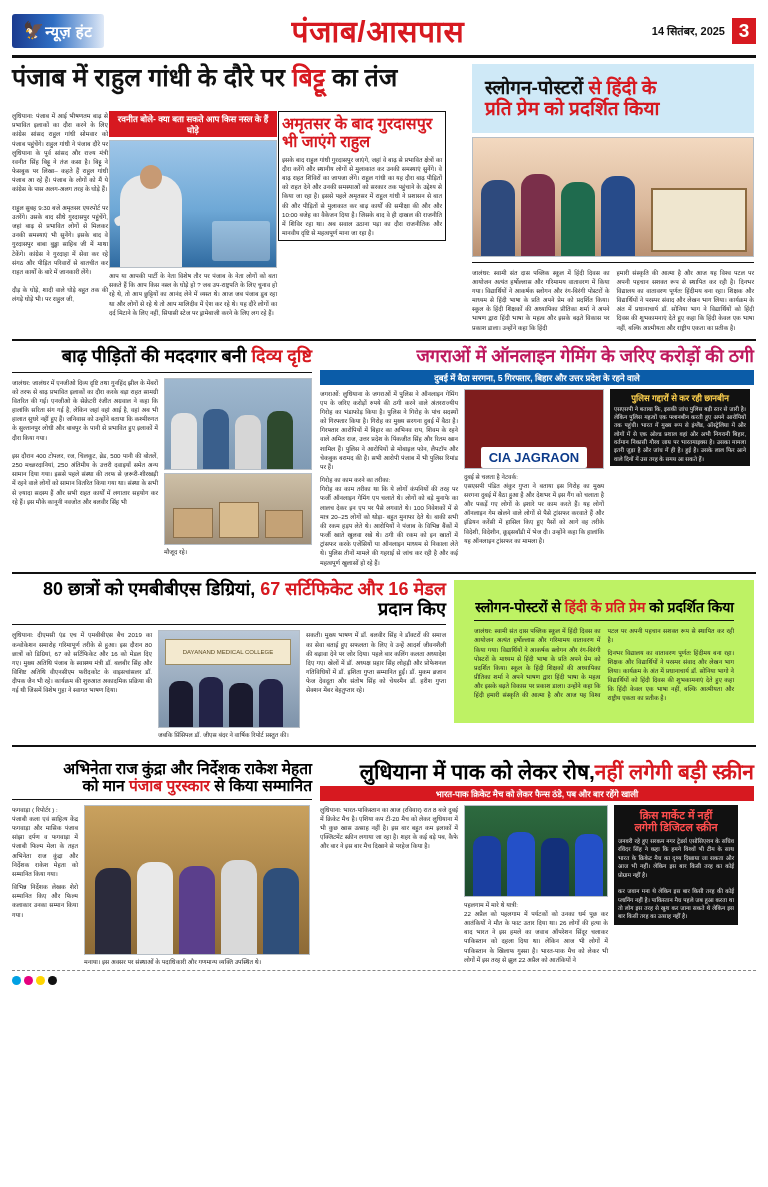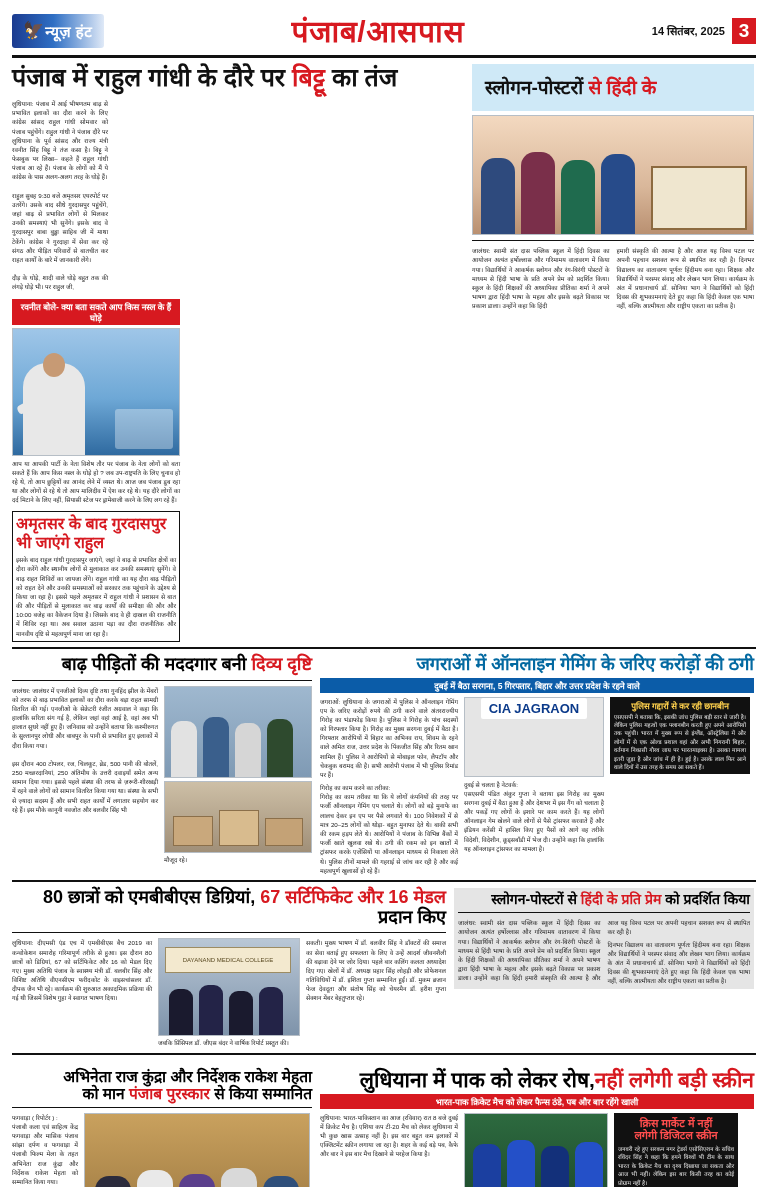--- a/index.html
+++ b/index.html
@@ -65,21 +65,21 @@
   .subhead-bar.blue { background: #0b5ca8; }
   
   .top-section { display: flex; gap: 8px; }
   .top-left { width: 452px; }
   .top-right { width: 282px; }
   .headline-main {
     font-size: 25px; line-height: 1.08; font-weight: bold; color: #111;
     margin-bottom: 4px;
   }
   .headline-main .red { color: #d71920; }
-  .topleft-grid { display: flex; gap: 7px; margin-top: 8px; flex-direction: column; }
+  .topleft-grid { display: flex; gap: 1px; margin-top: 20px; }
   .tl-c1 { width: 96px; }
   .tl-c2 { width: 168px; }
   .tl-c3 { width: 168px; }
   .box-news {
     border: 1px solid #111; padding: 3px;
   }
   .box-title {
     font-size: 16px; font-weight: bold; color: #d71920; 
     line-height: 1.15; margin-bottom: 3px;
   }
@@ -96,21 +96,21 @@
   .head-med .red { color: #d71920; }
   .darkbox {
     background: #111; color: #fff; padding: 3px 4px;
   }
   .darkbox .t { color: #ffd14d; font-weight: bold; font-size: 8.5px; text-align:center; }
   .darkbox .x { font-size: 5.8px; line-height: 1.45; text-align: justify; color: #f0f0f0; }
   
   .band3 { margin-top: 6px; display: flex; gap: 8px; }
   .b3-left { width: 434px; }
   .b3-right { width: 300px; }
-  .pinkbox { background: #e5e5e5; padding: 4px; }
+  .pinkbox { background: #bef264; padding: 20px; }
   
   .band4 { margin-top: 13px; display: flex; gap: 8px; }
   .b4-left { width: 300px; }
   .b4-right { width: 434px; }
   .blackbox { background: #111; color: #fff; padding: 4px; }
   .blackbox .t { color: #ff4d4d; font-weight: bold; font-size: 11px; text-align: center; line-height: 1.15;}
   .blackbox .x { font-size: 5.8px; line-height: 1.45; color: #eee; text-align: justify; }
   .footer-dots { display: flex; gap: 3px; margin-top: 5px; }
   .footer-dots i { width: 9px; height: 9px; border-radius: 50%; display: block; }
   .dashline {
@@ -171,20 +171,21 @@
         </div>
       </div>
     </div>
 
     <div class="top-right">
       <div class="tr-panel">
         <div class="tr-head">
           <span>स्लोगन-पोस्टरों</span>
           <span class="red">से</span>
           <span class="red">हिंदी के</span>
+          <div class="red">प्रति प्रेम को प्रदर्शित किया</div>
         </div>
       </div>
       <div class="photo" style="height:120px;margin-top:4px;background:linear-gradient(180deg,#f3d9c0 0%,#d9b79a 60%,#b99071 100%)">
         <div style="position:absolute;left:8px;bottom:0;width:34px;height:76px;background:#2e4a7d;border-radius:14px 14px 0 0"></div>
         <div style="position:absolute;left:48px;bottom:0;width:34px;height:82px;background:#7a2f4a;border-radius:14px 14px 0 0"></div>
         <div style="position:absolute;left:88px;bottom:0;width:34px;height:74px;background:#1f6b4e;border-radius:14px 14px 0 0"></div>
         <div style="position:absolute;left:128px;bottom:0;width:34px;height:80px;background:#274b8a;border-radius:14px 14px 0 0"></div>
         <div style="position:absolute;right:6px;bottom:4px;width:96px;height:64px;background:#efe6cf;border:2px solid #8c6a3f"></div>
       </div>
       <div class="rule"></div>
@@ -220,30 +221,30 @@
             <div style="position:absolute;left:8px;bottom:6px;width:40px;height:30px;background:#c9a87c;border:1px solid #8b6f4a"></div>
             <div style="position:absolute;left:54px;bottom:6px;width:40px;height:36px;background:#d8bb8e;border:1px solid #8b6f4a"></div>
             <div style="position:absolute;left:100px;bottom:6px;width:38px;height:28px;background:#c4a276;border:1px solid #8b6f4a"></div>
           </div>
           <div class="body-text" style="margin-top:2px">मौजूद रहे।</div>
         </div>
       </div>
     </div>
 
     <div class="b2-right">
-      <div class="head-med" style="color:#0369a1">जगराओं में ऑनलाइन गेमिंग के जरिए करोड़ों की ठगी</div>
+      <div class="head-med" style="color:#be185d">जगराओं में ऑनलाइन गेमिंग के जरिए करोड़ों की ठगी</div>
       <div class="subhead-bar blue" style="margin-top:3px">दुबई में बैठा सरगना, 5 गिरफ्तार, बिहार और उत्तर प्रदेश के रहने वाले</div>
       <div style="display:flex;gap:6px;margin-top:4px">
         <div style="width:138px">
           <div class="body-text">जगराओं: लुधियाना के जगराओं में पुलिस ने ऑनलाइन गेमिंग एप के जरिए करोड़ों रुपये की ठगी करने वाले अंतरराज्यीय गिरोह का भंडाफोड़ किया है। पुलिस ने गिरोह के पांच सदस्यों को गिरफ्तार किया है। गिरोह का मुख्य सरगना दुबई में बैठा है। गिरफ्तार आरोपियों में बिहार का अभिनव राय, शिवम के रहने वाले अमित राज, उत्तर प्रदेश के पिंकजीत सिंह और रितम खान शामिल हैं। पुलिस ने आरोपियों से मोबाइल फोन, लैपटॉप और चेकबुक बरामद की है। सभी आरोपी पंजाब में भी पुलिस रिमांड पर हैं।</div>
           <div class="body-text" style="margin-top:4px">गिरोह का काम करने का तरीका:</div>
           <div class="body-text">गिरोह का काम तरीका था कि ये लोगों कंपनियों की तरह पर फर्जी ऑनलाइन गेमिंग एप चलाते थे। लोगों को बड़े मुनाफे का लालच देकर इन एप पर पैसे लगवाते थे। 100 निवेशकों में से मात्र 20–25 लोगों को थोड़ा- बहुत मुनाफा देते थे। बाकी सभी की रकम हड़प लेते थे। आरोपियों ने पंजाब के विभिन्न बैंकों में फर्जी खाते खुलवा रखे थे। ठगी की रकम को इन खातों में ट्रांसफर करके एजेंसियों या ऑनलाइन माध्यम से निकाला लेते थे। पुलिस तीनों मामले की गहराई से जांच कर रही है और कई महत्वपूर्ण खुलासों हो रहे हैं।</div>
         </div>
         <div style="width:140px">
-          <div class="photo" style="height:80px;background:#e5e5e5;display:flex;align-items:flex-start;justify-content:center">
+          <div class="photo" style="height:80px;background:#7f1d1d;display:flex;align-items:flex-end;justify-content:center">
             <div style="background:#ffffff;color:#0b3a8a;font-weight:bold;font-size:13px;padding:3px 8px;border-radius:2px">CIA JAGRAON</div>
           </div>
           <div class="body-text" style="margin-top:3px">दुबई से चलता है नेटवर्क:</div>
           <div class="body-text">एसएसपी पंडित अंकुर गुप्ता ने बताया इस गिरोह का मुख्य सरगना दुबई में बैठा हुआ है और देशभर में इस गैंग को चलाता है और पकड़ें गए लोगों के इशारे पर काम करते हैं। यह लोगों ऑनलाइन गेम खेलने वाले लोगों से पैसे ट्रांसफर करवाते हैं और इंडियन करेंसी में हासिल किए हुए पैसों को आगे वह तरीके विदेशी, विदेशीन, क्रूड्सबॉडी में भेज दी। उन्होंने कहा कि हालांकि यह ऑनलाइन ट्रांसफर का मामला है।</div>
         </div>
         <div style="width:140px">
           <div class="darkbox">
             <div class="t">पुलिस गद्दारों से कर रही छानबीन</div>
             <div class="x" style="margin-top:2px">एसएसपी ने बताया कि, इसकी जांच पुलिस बड़ी स्तर से जारी है। लेकिन पुलिस महत्वों एक फ्लानबीन करती हुए अपने आरोपियों तक पहुंची। भारत में मुख्य रूप से इंग्लैंड, ऑस्ट्रेलिया में और लोगों में से एक ओल्ड प्रशाल वहां और अभी निगरानी बिहार, वर्तमान निकासी गौरव जाय पर भारतमाइक्स है। उसका मामला इतरी जुड़ा है और जांच में ही है। हुई है। उसके लाल फिर आने वाले दिनों में उस तरह के समय आ सकते हैं।</div>
           </div>

